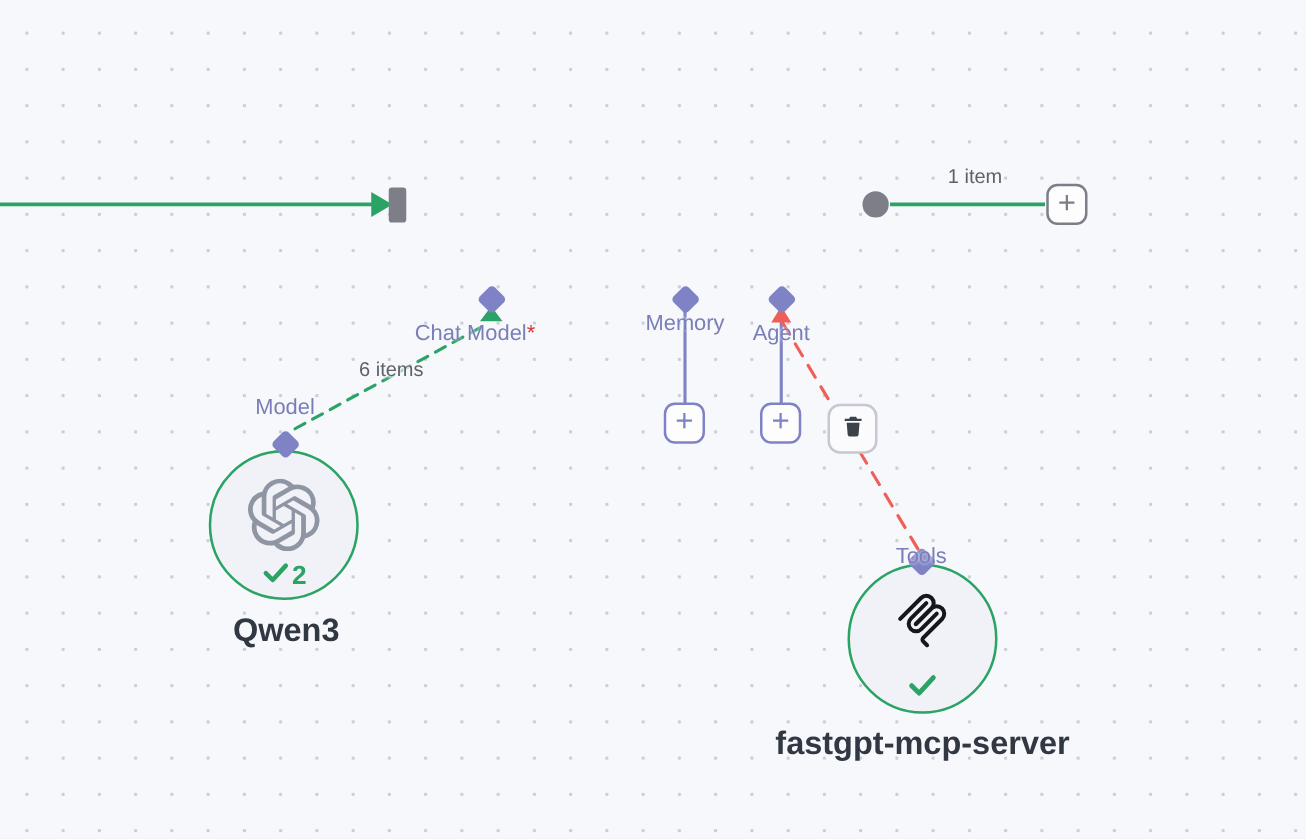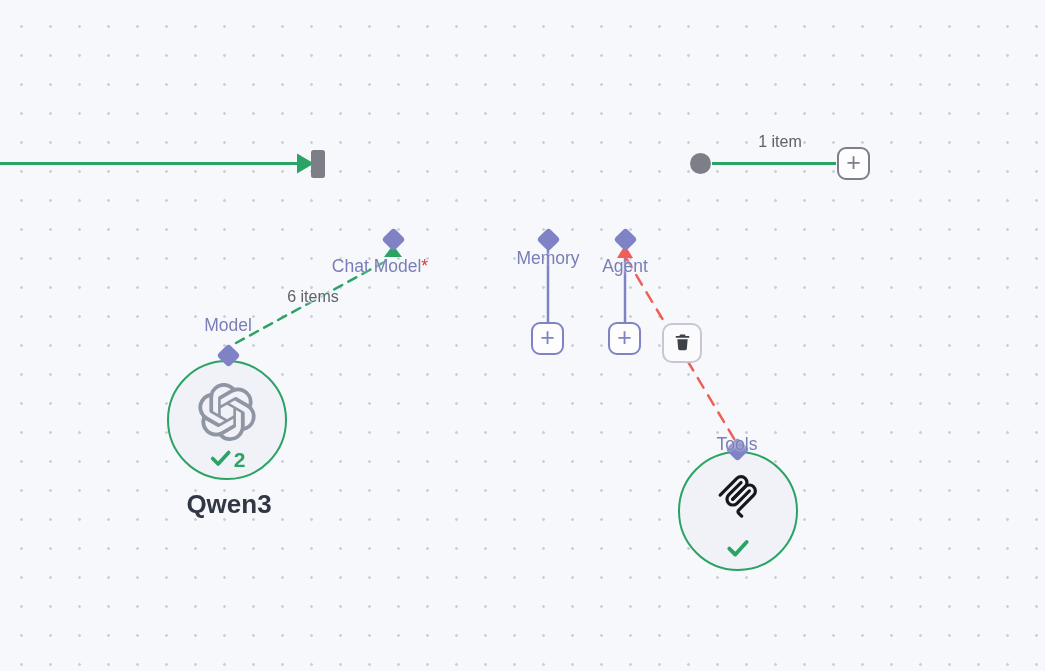--- a/index.html
+++ b/index.html
@@ -132,14 +132,15 @@
       </svg>
     </span>
     <div class="status-row" style="top:82px;">
       <span>
         <svg width="26" height="26" viewBox="0 0 24 24" fill="none">
           <path d="M4 12.5 L9.5 18 L20 6.5" stroke="#2aa364" stroke-width="3.6" stroke-linecap="round" stroke-linejoin="round"></path>
         </svg>
       </span>
     </div>
   </div>
+  <div class="node-name" style="left:738px;top:579px;">fastgpt-mcp-server</div>
 
 </div>
 
 </body></html>

